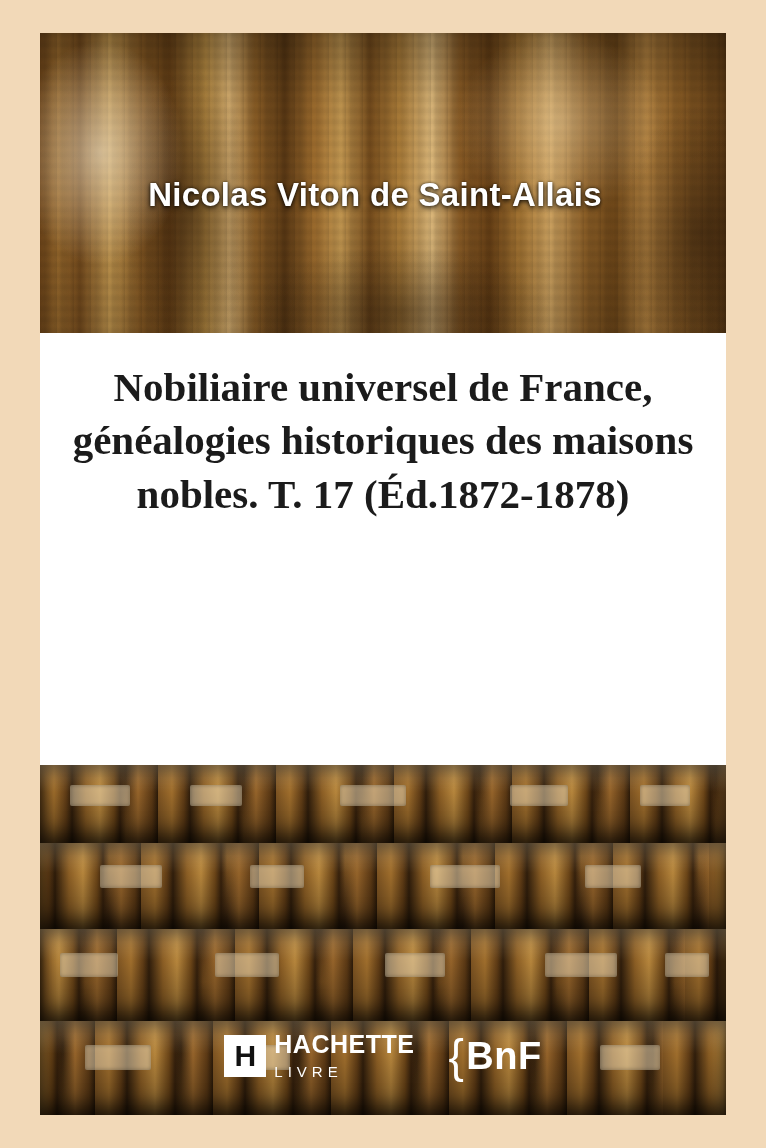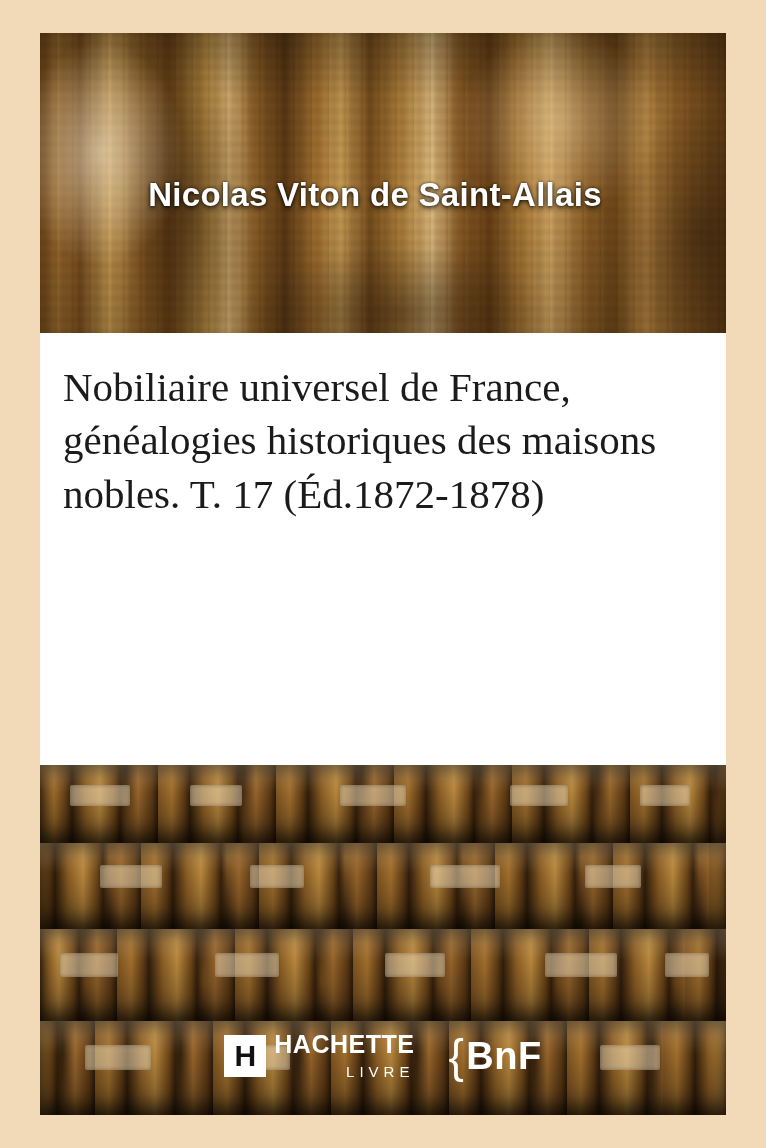--- a/index.html
+++ b/index.html
@@ -94,26 +94,26 @@
     width: 686px;
     height: 432px;
     background: #ffffff;
     display: flex;
     align-items: flex-start;
     justify-content: center;
   }
   .title {
     margin-top: 28px;
     width: 640px;
-    text-align: left;
+    text-align: center;
     font-family: "Liberation Serif", serif;
     font-size: 41px;
     line-height: 1.30;
     color: #1b1b1b;
-    font-weight: normal;
+    font-weight: bold;
   }
 
   
   .bottom-photo {
     position: absolute;
     left: 40px;
     top: 765px;
     width: 686px;
     height: 350px;
     overflow: hidden;
@@ -193,21 +193,20 @@
     display: block;
     font-weight: bold;
     font-size: 25px;
     letter-spacing: 0.5px;
   }
   .hachette .words .w2 {
     display: block;
     font-size: 15px;
     letter-spacing: 5px;
     margin-top: 7px;
-    text-align: right;
   }
   .bnf {
     color: #ffffff;
     font-family: "Liberation Sans", sans-serif;
     font-weight: bold;
     font-size: 38px;
     letter-spacing: 0.5px;
     line-height: 1;
     display: flex;
     align-items: center;

